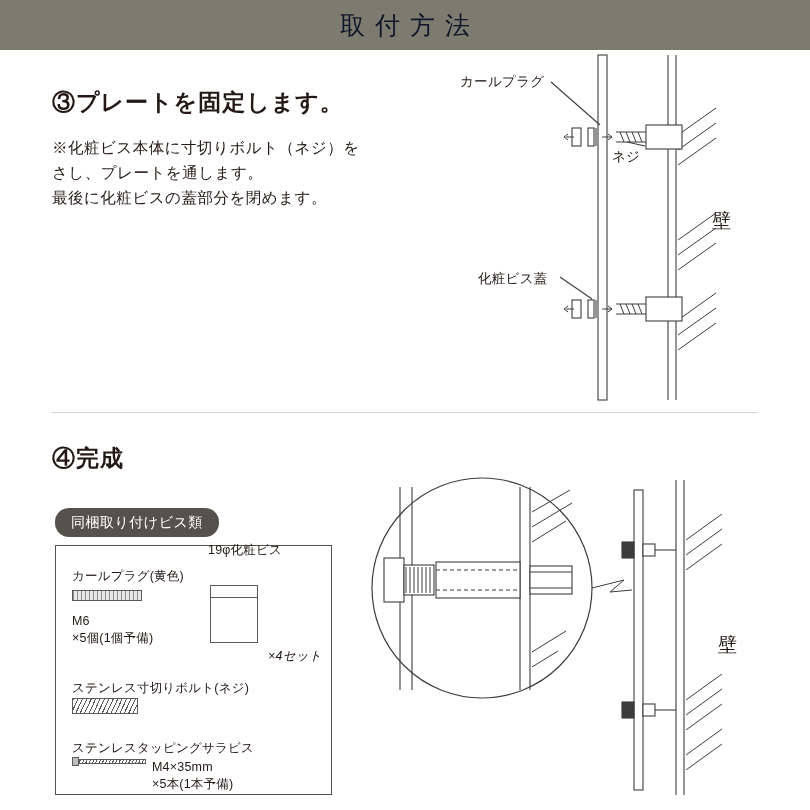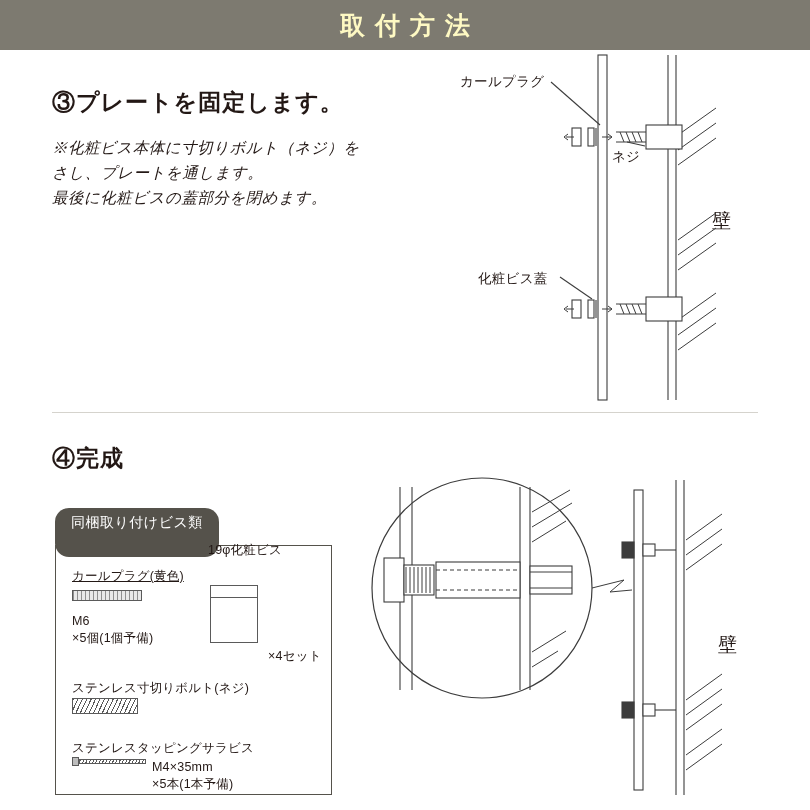--- a/index.html
+++ b/index.html
@@ -21,43 +21,42 @@
     position: absolute;
     left: 0; top: 0;
     width: 810px;
     height: 50px;
     background: #7d7a70;
     display: flex;
     align-items: center;
     justify-content: center;
   }
   .header-title {
-    color: #fef9c3;
+    color: #0f172a;
     font-size: 25px;
     letter-spacing: 10px;
     text-indent: 10px;
-    font-weight: bold;
+    font-weight: normal;
   }
   .s3-heading {
     position: absolute;
     left: 52px;
     top: 87px;
     font-size: 23px;
     font-weight: bold;
     letter-spacing: 1px;
   }
   .s3-note {
     position: absolute;
     left: 52px;
     top: 135px;
     font-size: 15.5px;
     line-height: 25px;
     letter-spacing: 0.5px;
     white-space: pre-line;
-    font-style: italic;
   }
 
   
   .divider {
     position: absolute;
     left: 52px;
     top: 412px;
     width: 706px;
     height: 1px;
     background: #d5d3cd;
@@ -73,21 +72,21 @@
     letter-spacing: 1px;
   }
 
   .parts-tag {
     position: absolute;
     left: 55px;
     top: 508px;
     background: #55524b;
     color: #ffffff;
     font-size: 14px;
-    padding: 6px 16px 25px 16px;
+    padding: 6px 16px 5px 16px;
     border-radius: 14px;
     letter-spacing: 0.5px;
     text-align: center;
   }
 
   .parts-box {
     position: absolute;
     left: 55px;
     top: 545px;
     width: 277px;
@@ -98,24 +97,24 @@
 
   .pb-label {
     position: absolute;
     font-size: 12.5px;
     letter-spacing: 0.2px;
     white-space: pre-line;
     line-height: 17px;
   }
 
   
-  .lbl-carl      { left: 72px;  top: 568px; text-decoration: underline; }
+  .lbl-carl      { left: 72px;  top: 568px; }
   .lbl-cap       { left: 208px; top: 542px; }
   .lbl-carl-qty  { left: 72px;  top: 613px; }
-  .lbl-cap-qty   { left: 268px; top: 648px; }
+  .lbl-cap-qty   { left: 268px; top: 648px; font-style: italic; }
   .lbl-bolt      { left: 72px;  top: 680px; }
   .lbl-tapping   { left: 72px;  top: 740px; }
   .lbl-tapping2  { left: 152px; top: 759px; }
 
   
   .carl-plug {
     position: absolute;
     left: 72px; top: 590px;
     width: 70px; height: 11px;
     border: 1px solid #5a5a5a;

